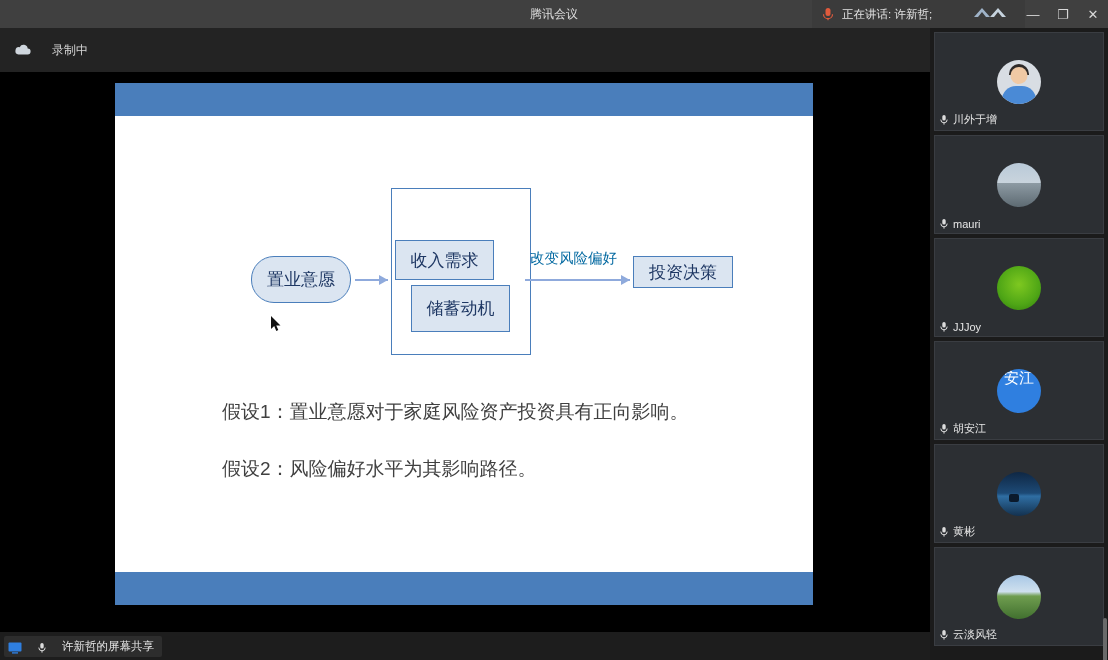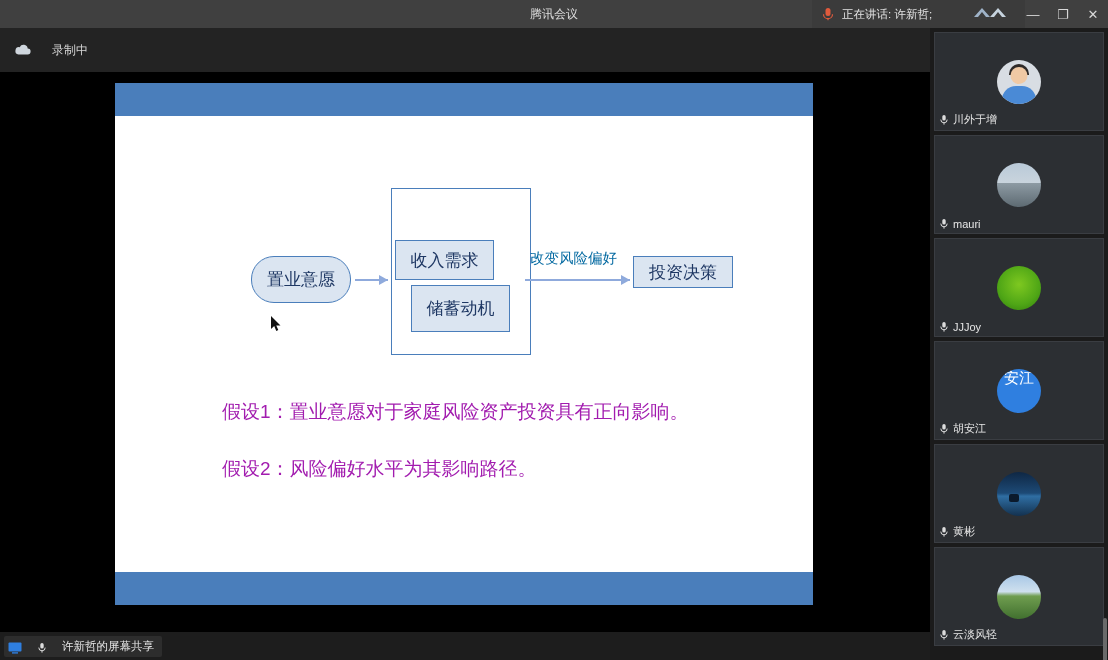--- a/index.html
+++ b/index.html
@@ -186,21 +186,21 @@
 
   .cursor-arrow {
     position: absolute;
     left: 155px; top: 233px;
     width: 12px; height: 16px;
   }
 
   .hyp {
     position: absolute;
     font-size: 19px;
-    color: #a21caf;
+    color: #404040;
     white-space: nowrap;
   }
   .hyp1 { left: 107px; top: 316px; }
   .hyp2 { left: 107px; top: 373px; }
 
   
   .rail {
     position: absolute;
     left: 930px; top: 28px;
     width: 178px; height: 632px;

